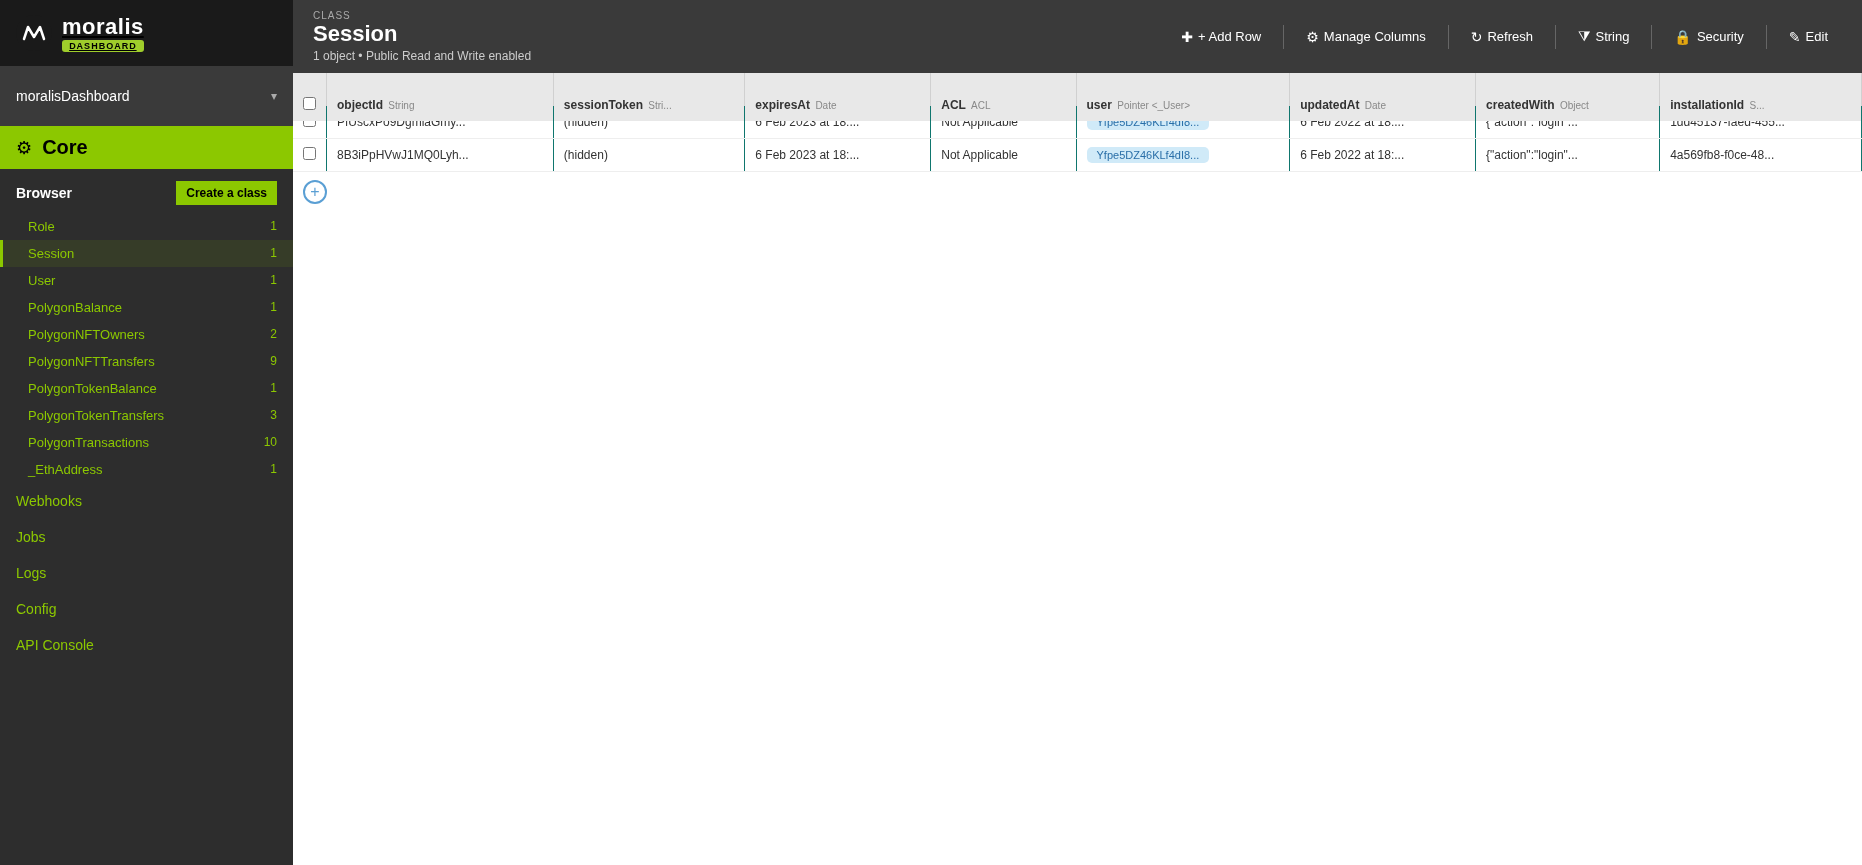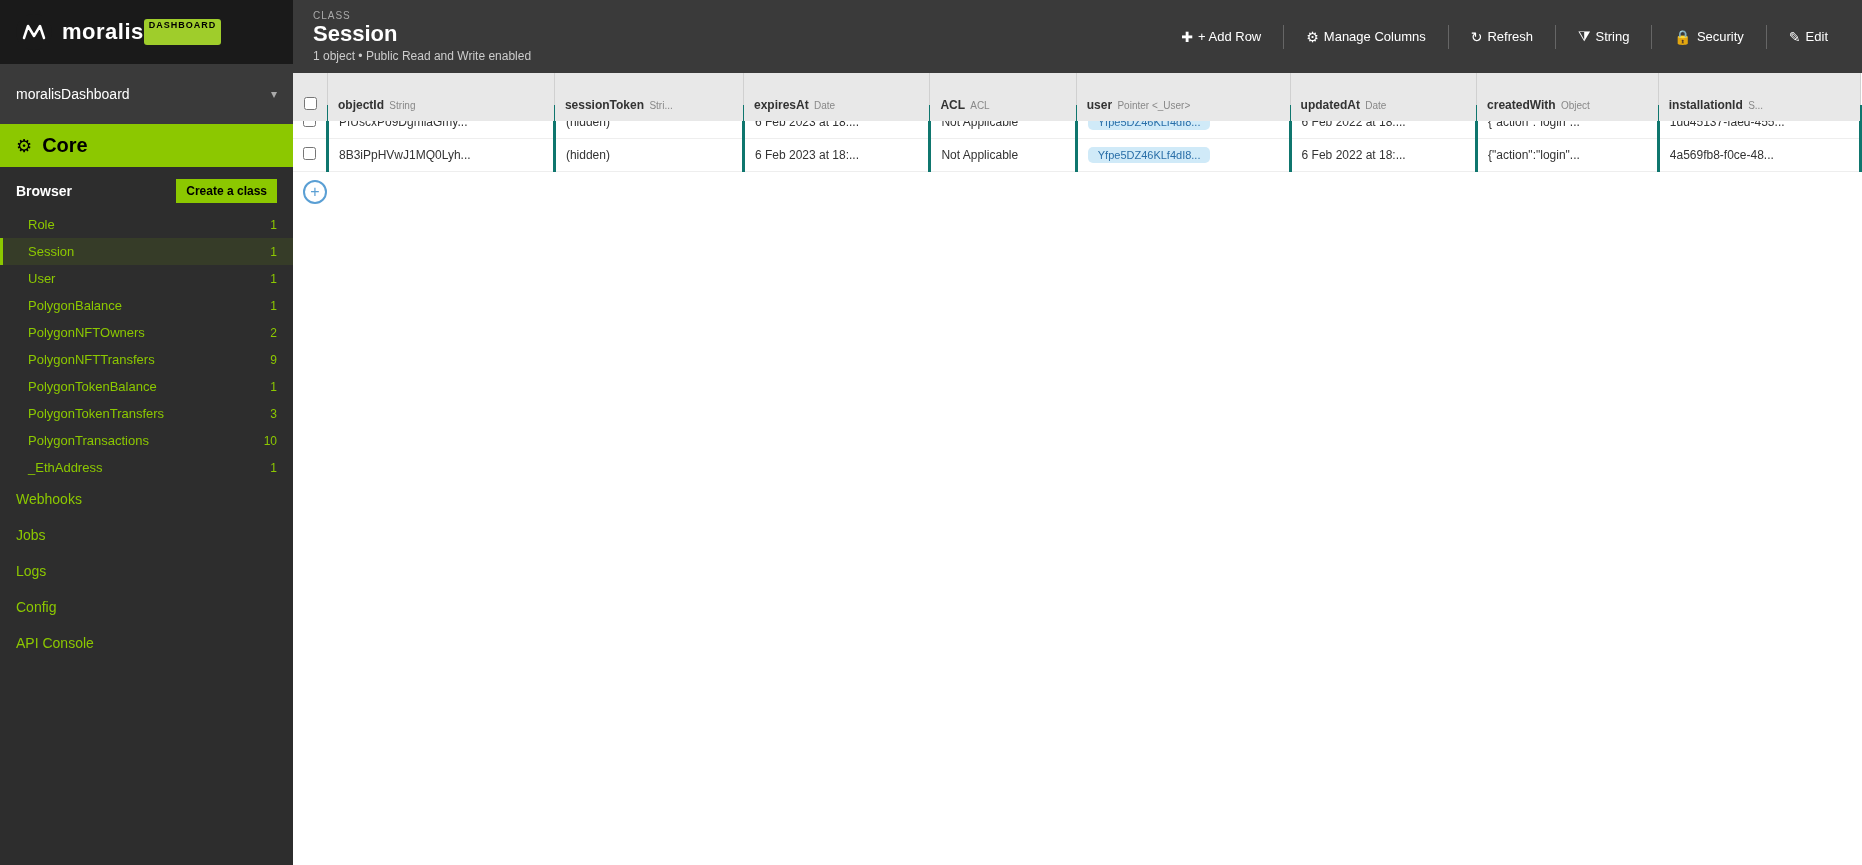--- a/index.html
+++ b/index.html
@@ -26,20 +26,22 @@
       display: flex;
       align-items: center;
       gap: 10px;
     }
     .logo-icon {
       width: 36px;
       height: 36px;
     }
     .logo-text-area {
       display: flex;
+      flex-direction: column;
+      text-decoration: underline;
     }
     .logo-moralis {
       color: #fff;
       font-size: 22px;
       font-weight: 700;
       letter-spacing: 0.5px;
     }
     .logo-badge {
       background: #9fcd2b;
       color: #000;
@@ -86,21 +88,21 @@
       padding: 5px 10px;
       font-size: 12px;
       font-weight: 700;
       border-radius: 0;
       cursor: pointer;
     }
 
     .nav-items { flex: 1; overflow-y: auto; }
     .nav-item {
       display: flex;
-      align-items: flex-end;
+      align-items: flex-start;
       justify-content: space-between;
       padding: 6px 16px 6px 28px;
       cursor: pointer;
       color: #8cc800;
       font-size: 13px;
     }
     .nav-item.active {
       border-left: 3px solid #8cc800;
       padding-left: 25px;
       background: rgba(140,200,0,0.1);
@@ -193,21 +195,21 @@
     }
     th .col-type {
       font-weight: 400;
       color: #888;
       font-size: 10px;
       margin-left: 2px;
     }
     td {
       padding: 8px 10px;
       border-bottom: 1px solid #eee;
-      border-right: 3px solid #0f766e;
+      border-right: 1px solid #0f766e;
       white-space: nowrap;
       color: #333;
       max-width: 200px;
       overflow: hidden;
       text-overflow: ellipsis;
     }
 
     .checkbox-cell { width: 30px; text-align: center; }
     input[type="checkbox"] { cursor: pointer; }
 

